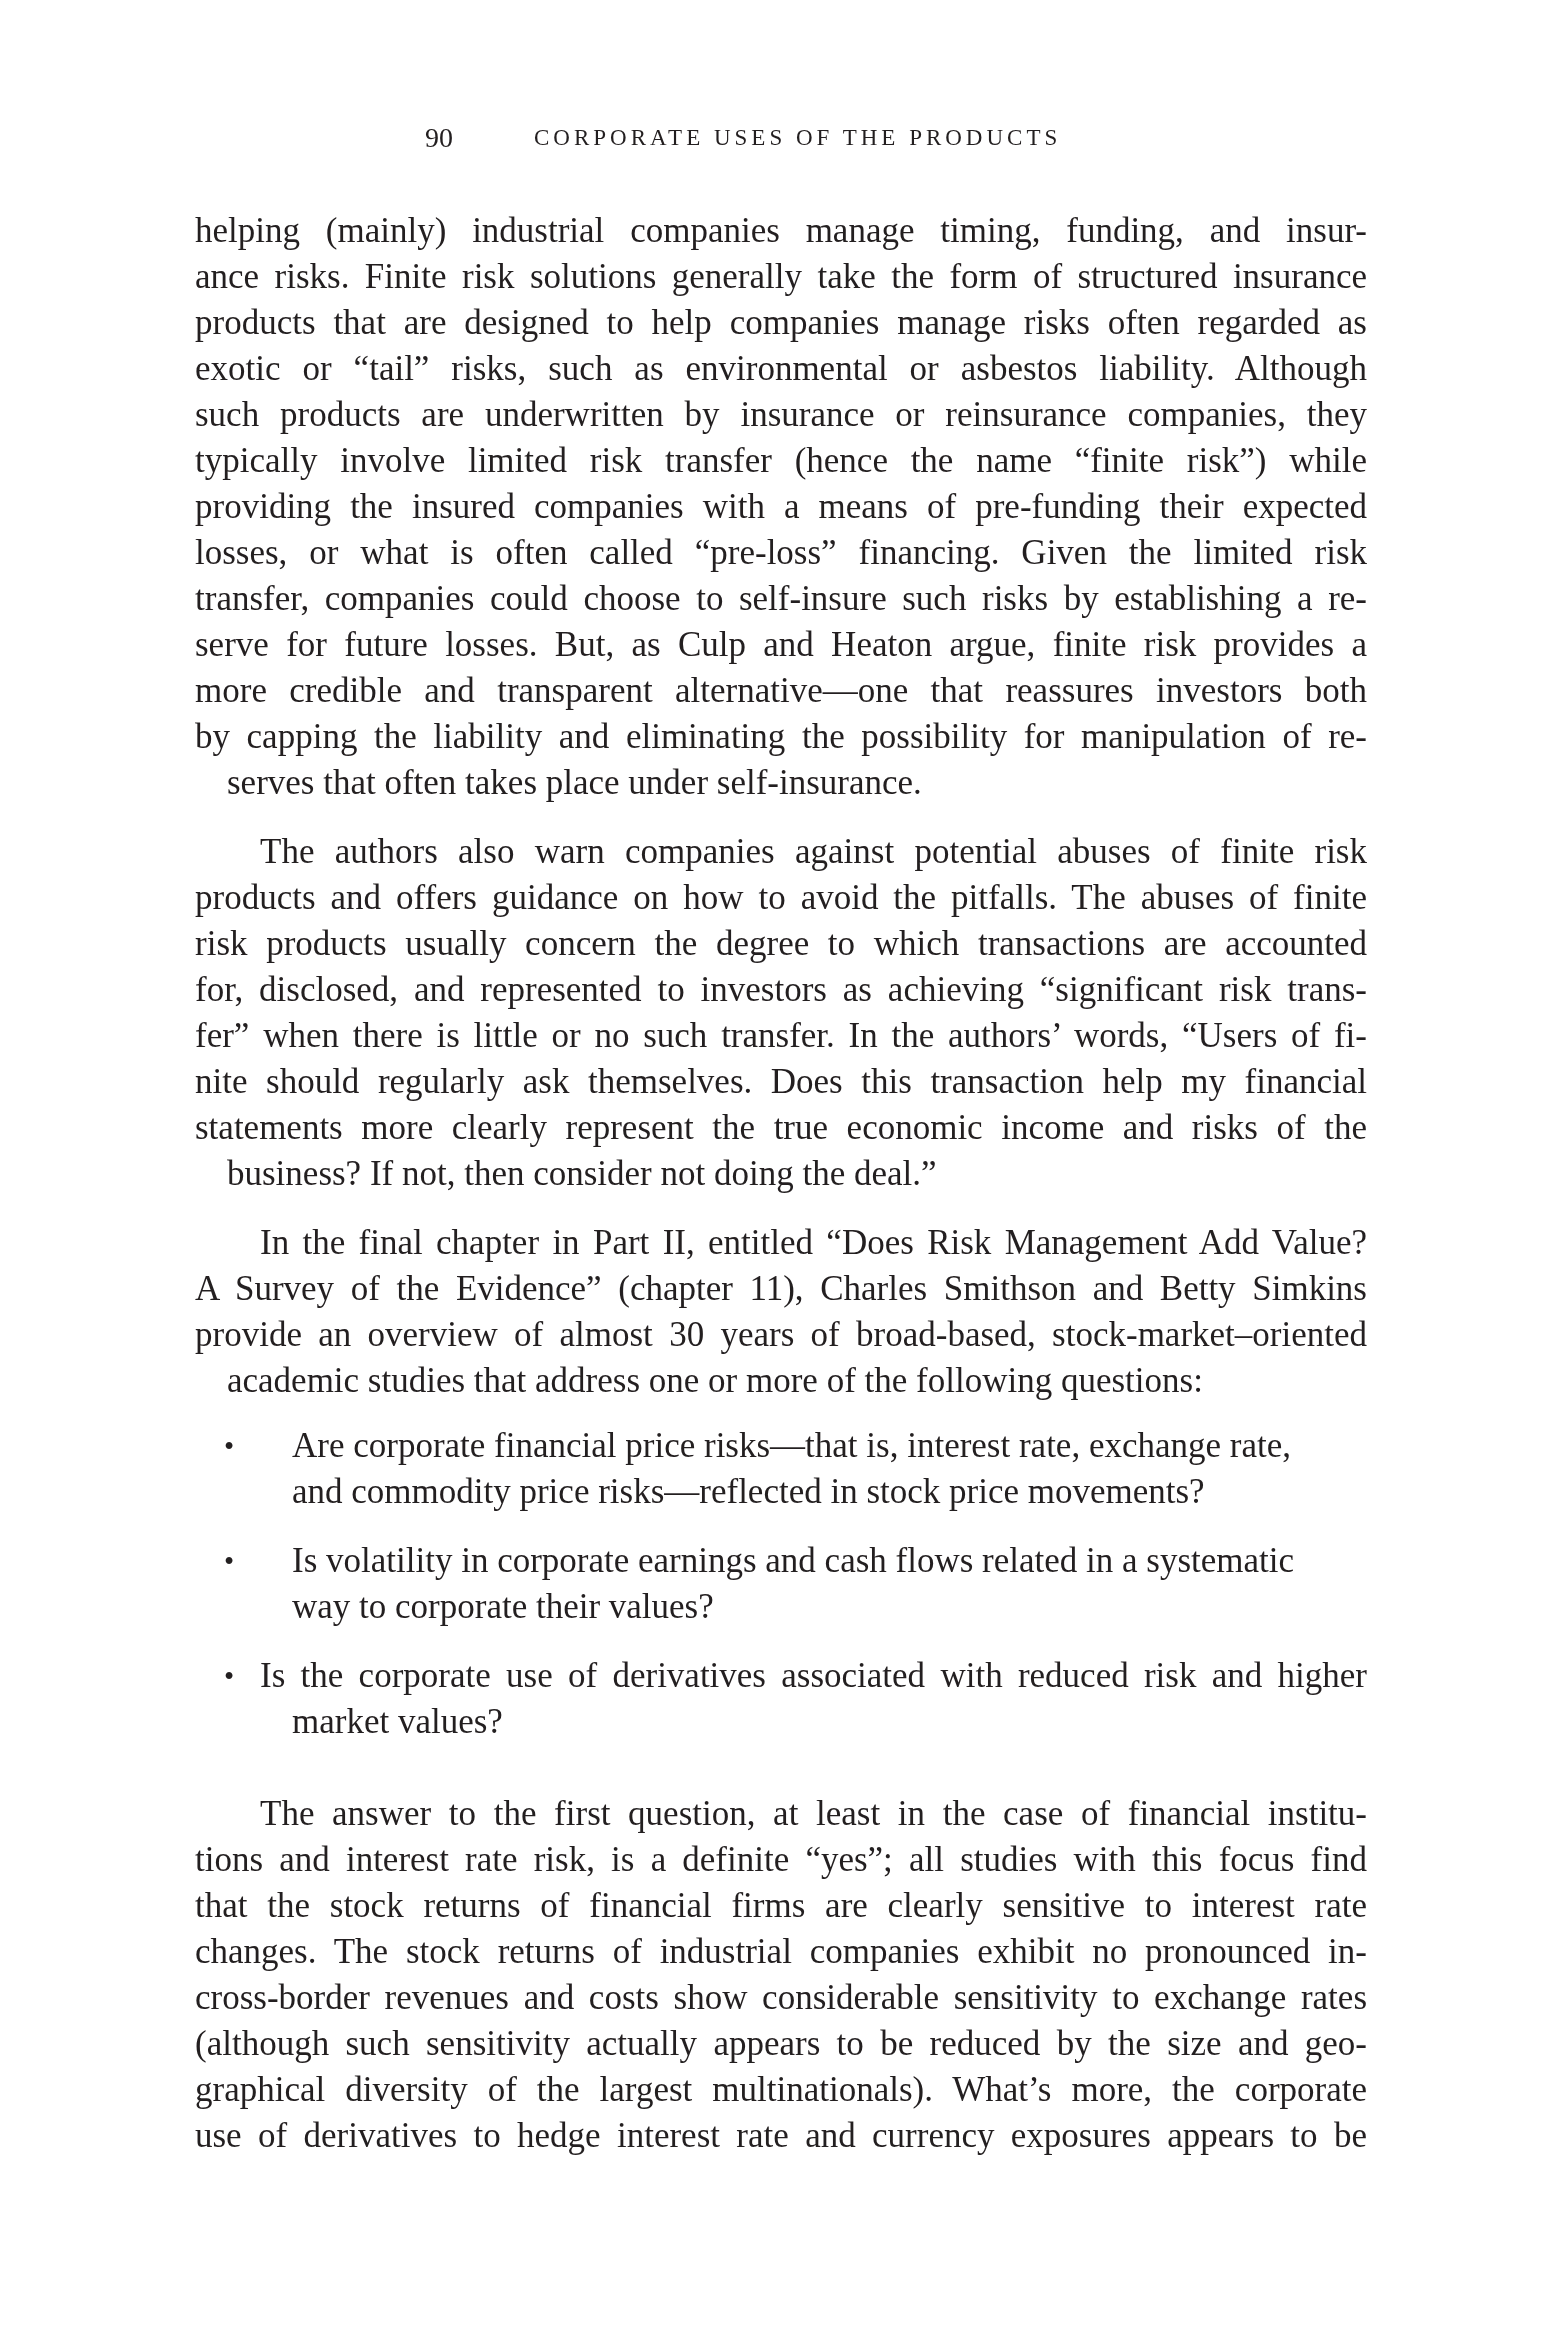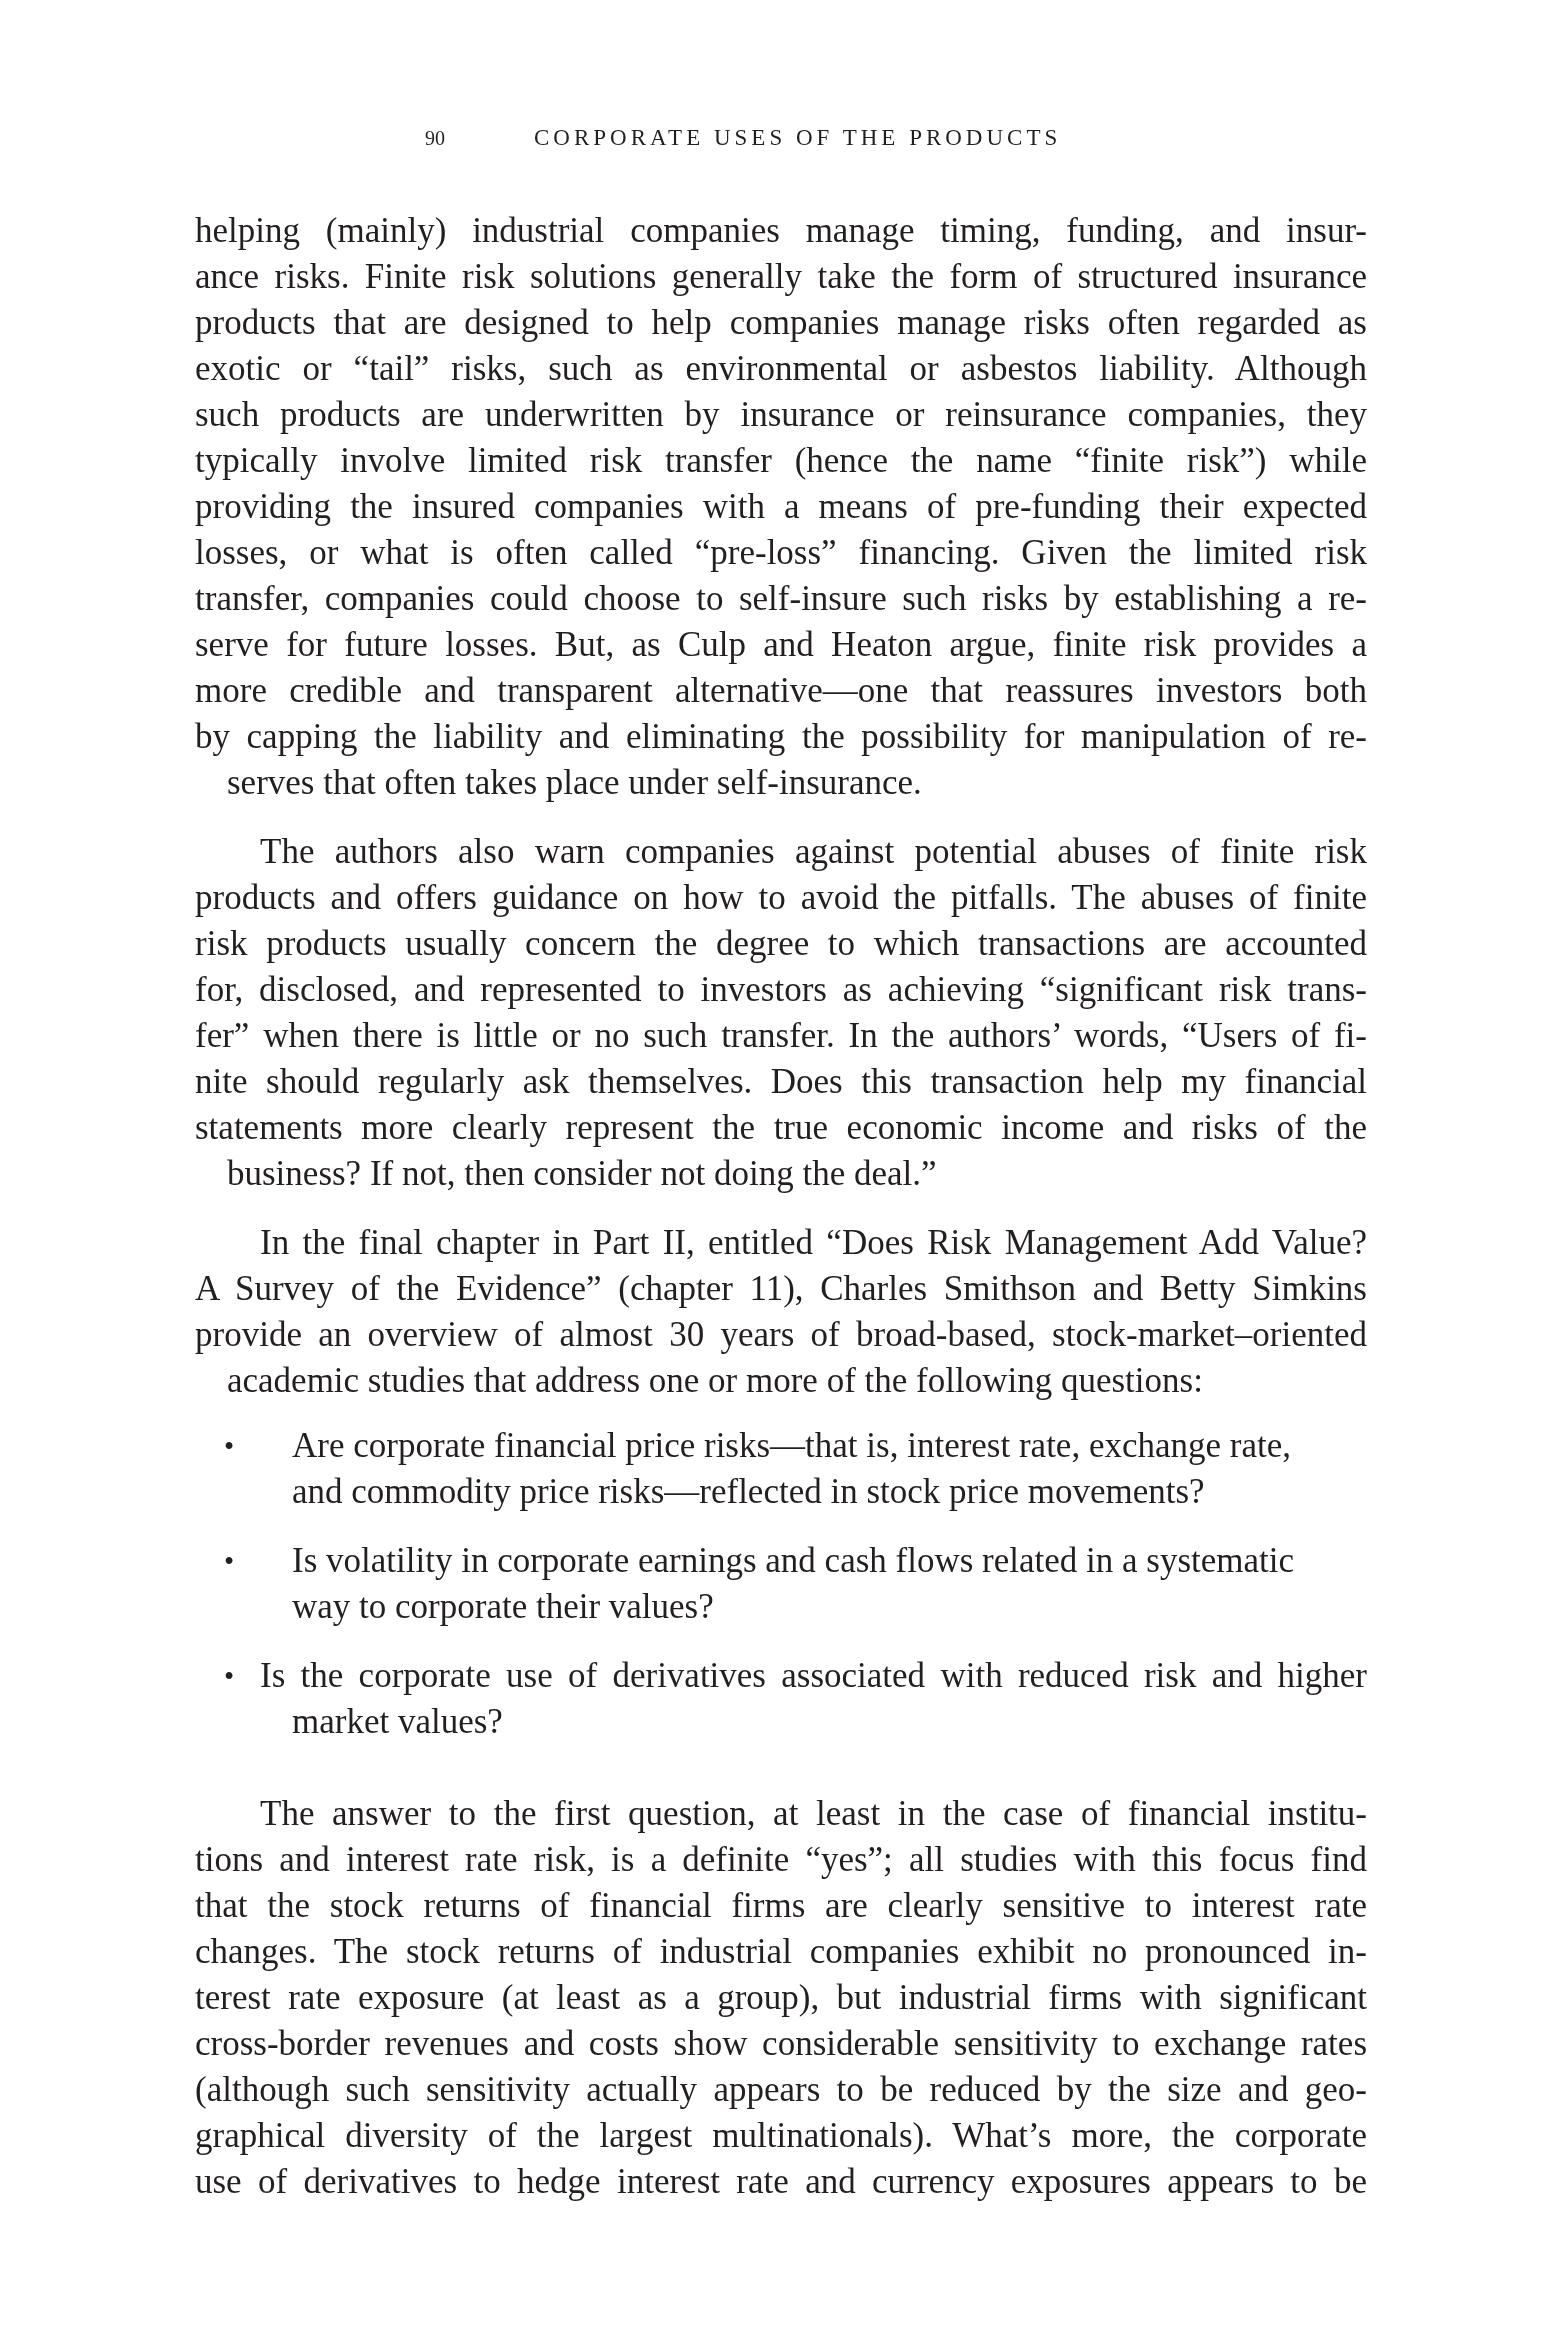--- a/index.html
+++ b/index.html
@@ -21,21 +21,21 @@
       left: 0;
       width: 1561px;
       height: 38px;
       font-size: 23px;
       line-height: 38px;
     }
     .folio {
       position: absolute;
       left: 425px;
       top: 0;
-      font-size: 20px;
+      font-size: 28px;
     }
     .head-title {
       position: absolute;
       left: 534px;
       top: 0;
       letter-spacing: 4px;
       font-size: 23px;
       text-transform: uppercase;
     }
     .text-block {
@@ -146,21 +146,20 @@
     </div>
   </div>
 
   <div class="gap-after-list"></div>
 
   <div>
     <span class="line indent">The answer to the first question, at least in the case of financial institu-</span>
     <span class="line">tions and interest rate risk, is a definite “yes”; all studies with this focus find</span>
     <span class="line">that the stock returns of financial firms are clearly sensitive to interest rate</span>
     <span class="line">changes. The stock returns of industrial companies exhibit no pronounced in-</span>
-    <span class="line">terest rate exposure (at least as a group), but industrial firms with significant</span>
     <span class="line">cross-border revenues and costs show considerable sensitivity to exchange rates</span>
     <span class="line">(although such sensitivity actually appears to be reduced by the size and geo-</span>
     <span class="line">graphical diversity of the largest multinationals). What’s more, the corporate</span>
     <span class="line">use of derivatives to hedge interest rate and currency exposures appears to be</span>
   </div>
 
 </div>
 
 
 </body></html>

